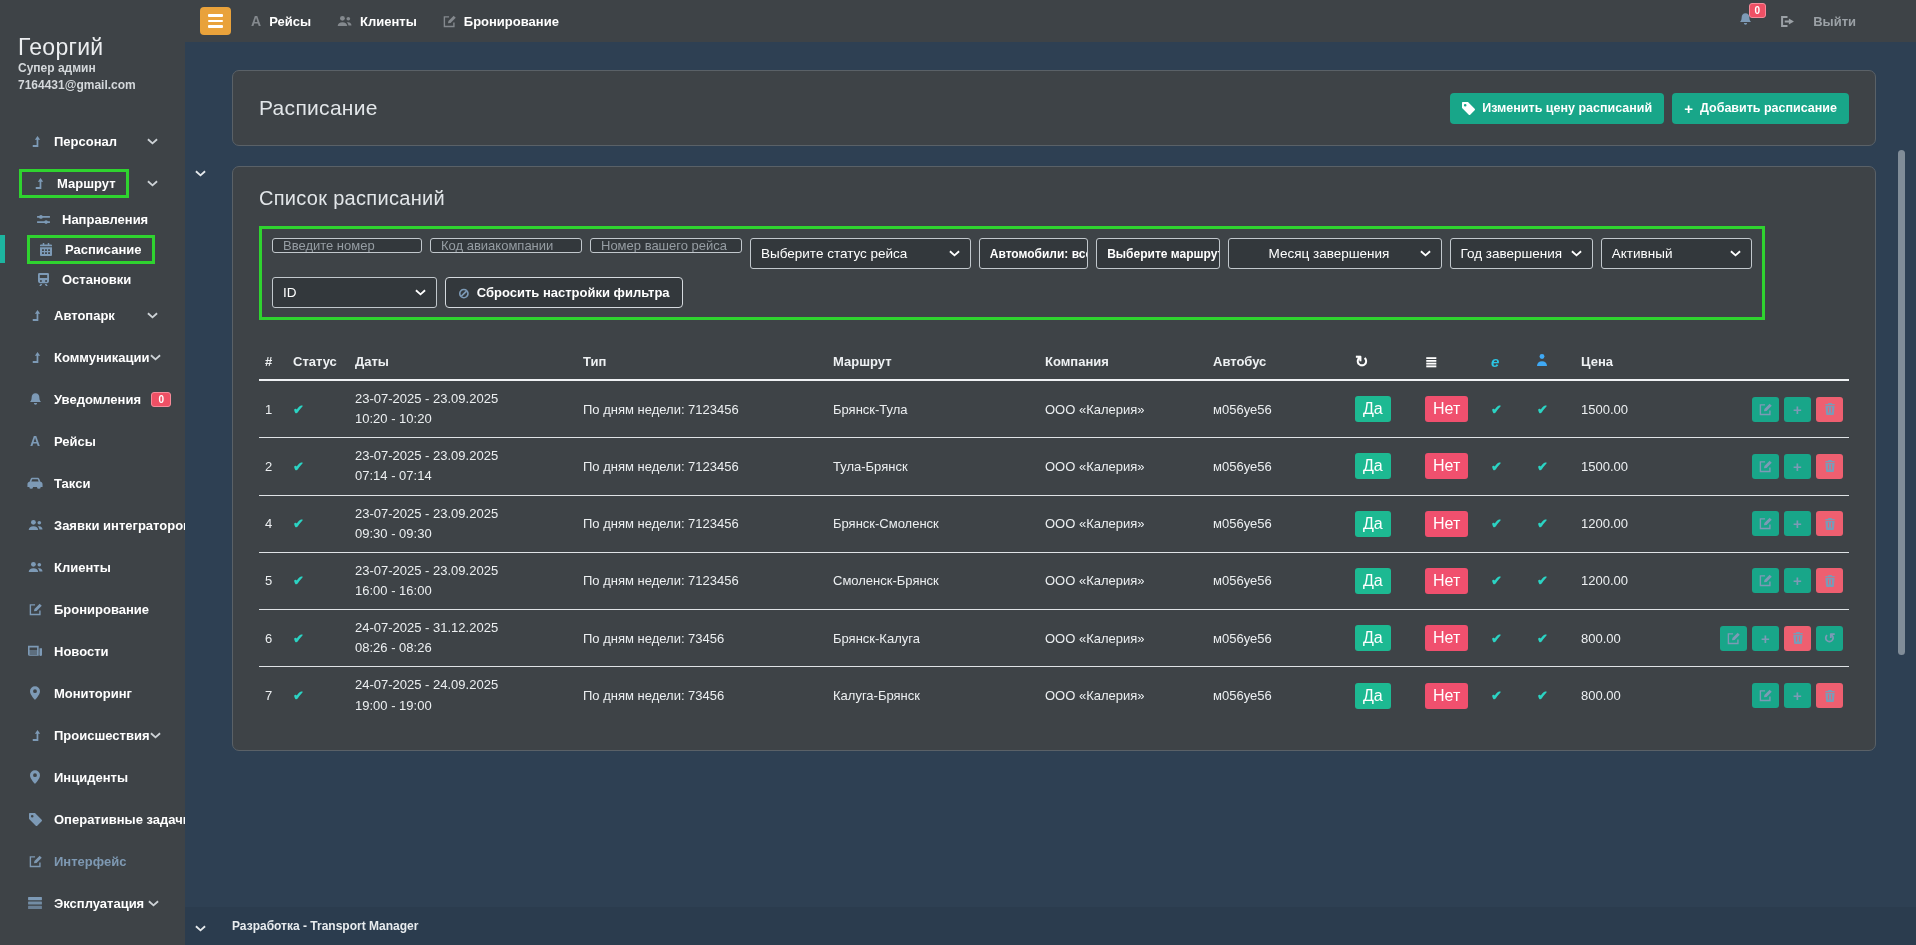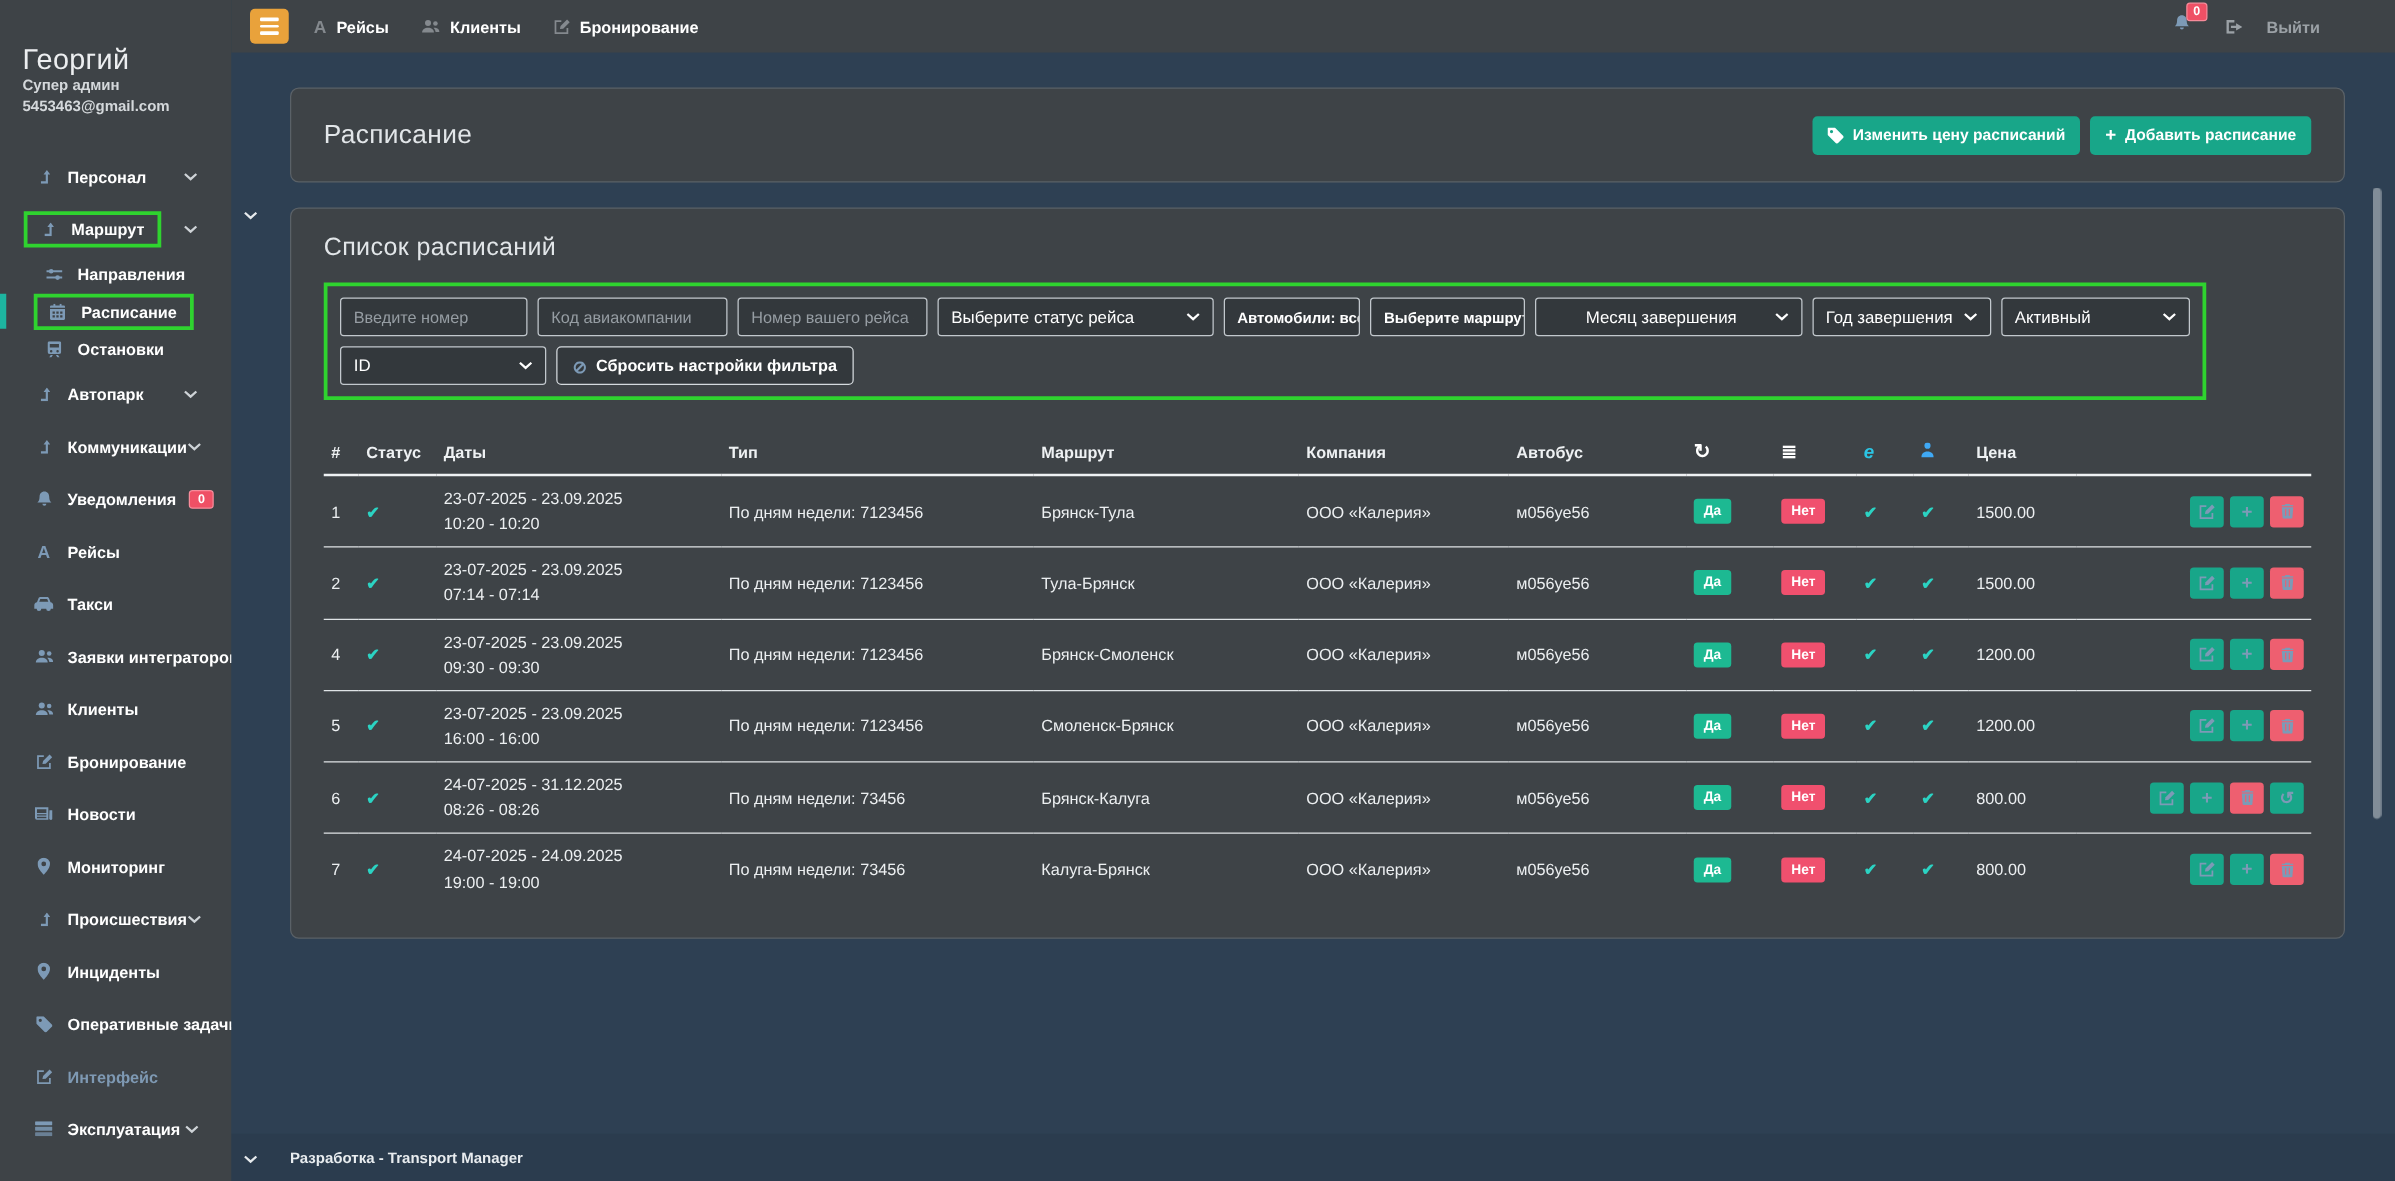--- a/index.html
+++ b/index.html
@@ -58,42 +58,42 @@
     padding:8px 12px;display:inline-flex;align-items:center;gap:7px}
   .btn-teal .icn{color:#fff}
 
   .list-panel{background:#3e4347;border:1px solid #5a6167;border-radius:7px;margin-top:20px;
     padding:16px 26px 26px;min-height:489px}
   .panel-title{font-size:20px;color:#e2e6e9;font-weight:400;margin:4px 0 16px;letter-spacing:.3px}
 
   .filter-box{border:3px solid #2fd32f;padding:9px 10px;width:1506px}
   .filter-row{display:flex;gap:8px;flex-wrap:nowrap}
   .filter-row + .filter-row{margin-top:8px}
-  .f-input{background:#33383c;border:1px solid #c2c8cd;border-radius:3px;height:31px;
+  .f-input{background:#33383c;border:1px solid #c2c8cd;border-radius:3px;height:15px;
     padding:0 10px;color:#5eead4;font-size:13px;font-family:"Liberation Sans",sans-serif;outline:none}
   .f-input::placeholder{color:#969da3}
   .f-select{background:#33383c;border:1px solid #c2c8cd;border-radius:3px;height:31px;
     display:flex;align-items:center;justify-content:space-between;gap:8px;
     padding:0 10px;color:#fff;font-size:13.5px;cursor:pointer;white-space:nowrap;overflow:hidden}
   .f-select .icn{color:#fff}
   .f-select.sm{font-size:12px;font-weight:700}
   .reset-btn{background:#33383c;border:1px solid #d5dade;border-radius:4px;height:31px;
     color:#fff;font-size:13px;font-weight:700;padding:0 12px;display:inline-flex;
     align-items:center;gap:7px;cursor:pointer;font-family:"Liberation Sans",sans-serif}
 
   
   .sched-table{width:100%;border-collapse:collapse;margin-top:24px;table-layout:fixed}
   .sched-table th{font-size:13px;color:#eef1f3;font-weight:600;text-align:left;
     padding:9px 6px;border-bottom:2px solid #eef1f3;white-space:nowrap}
   .sched-table td{font-size:13px;color:#eceff1;padding:8px 6px;vertical-align:middle;
     height:48px;white-space:nowrap;overflow:hidden}
   .sched-table tbody tr + tr td{border-top:1px solid #dfe3e6}
   .dates-line{line-height:1.55}
   .chk{color:#2bd3c3;font-size:13px;font-weight:700}
-  .badge{display:inline-block;padding:4px 8px;border-radius:3px;font-size:11px;font-weight:700;color:#fff}
+  .badge{display:inline-block;padding:4px 8px;border-radius:3px;font-size:16px;font-weight:400;color:#fff}
   .badge.yes{background:#1db992}
   .badge.no{background:#f0506e}
   .hdr-ic{color:#fff}
   .hdr-ic.cyan{color:#2bc5e4}
   .hdr-ic.blue{color:#3fa9f5}
   .eGlyph{font-weight:700;font-size:15px;font-style:italic}
   .cell-actions{text-align:right}
   .act-btn{width:27px;height:25px;border:none;border-radius:3px;color:#fff;cursor:pointer;
     display:inline-flex;align-items:center;justify-content:center;margin-left:5px;vertical-align:middle}
   .act-btn.teal{background:#18a689}
@@ -111,21 +111,21 @@
 </style>
 </head>
 <body>
 
 <div class="app">
 
   <aside class="sidebar">
     <div class="side-user">
       <div class="side-name">Георгий</div>
       <div class="side-role">Супер админ</div>
-      <div class="side-email">5453463@gmail.com</div>
+      <div class="side-email">7164431@gmail.com</div>
     </div>
     <nav class="side-menu" id="side-menu">
         <a class="side-item">
           <span class="item-main">
             <span class="icn">
               <svg viewBox="0 0 12 12" width="11" height="11">
                 <path fill="currentColor" d="M5.3 4L8.2 0l2.9 4h-2v8H3V9.8h4.2V4z"></path>
               </svg>
             </span>
             <span class="ilabel">Персонал</span>

